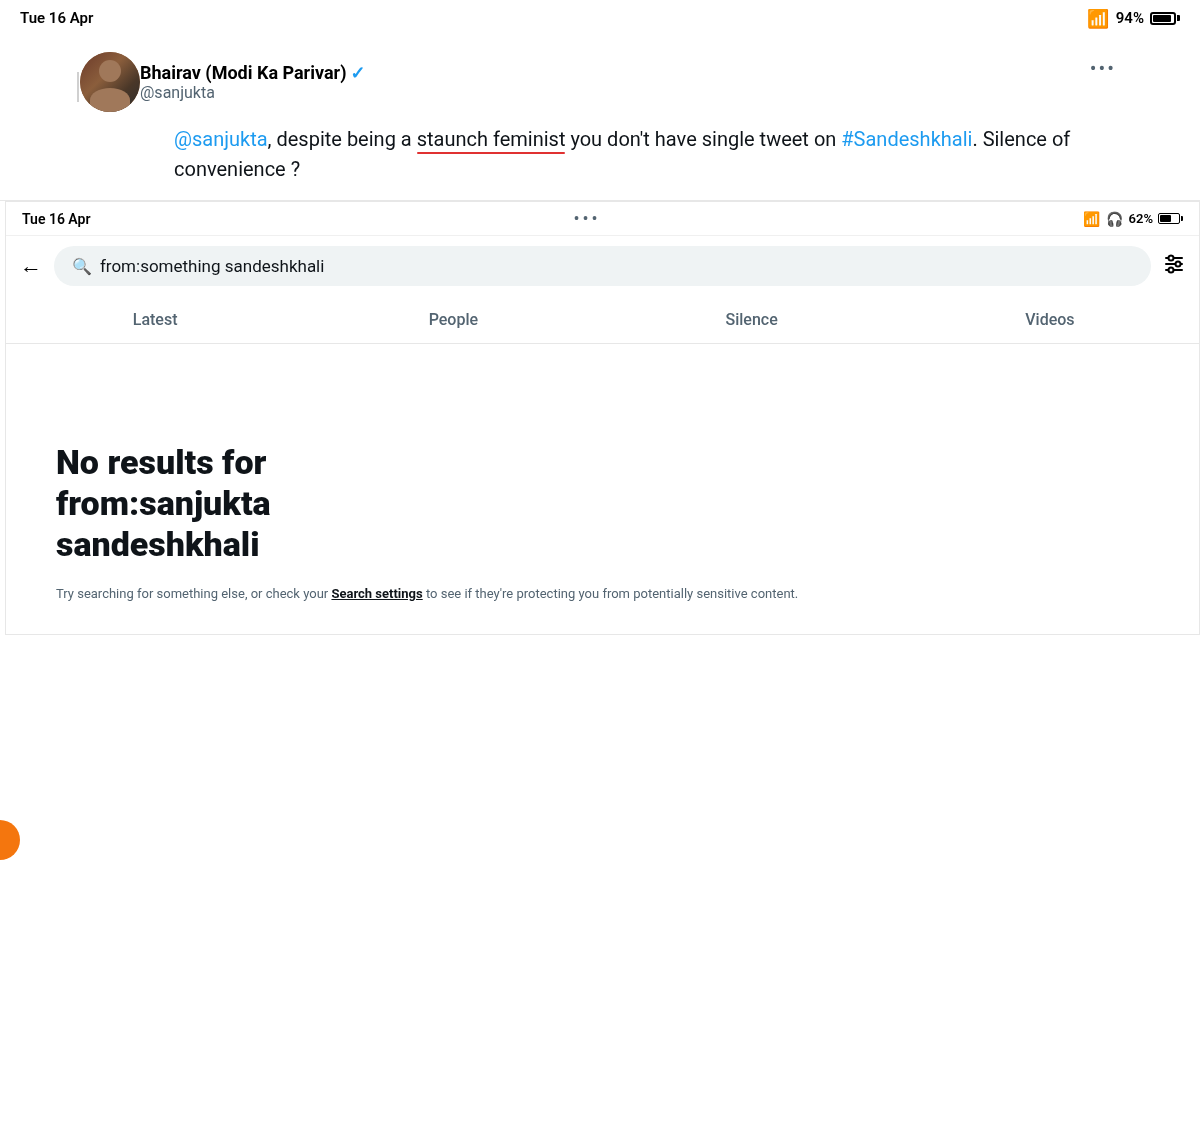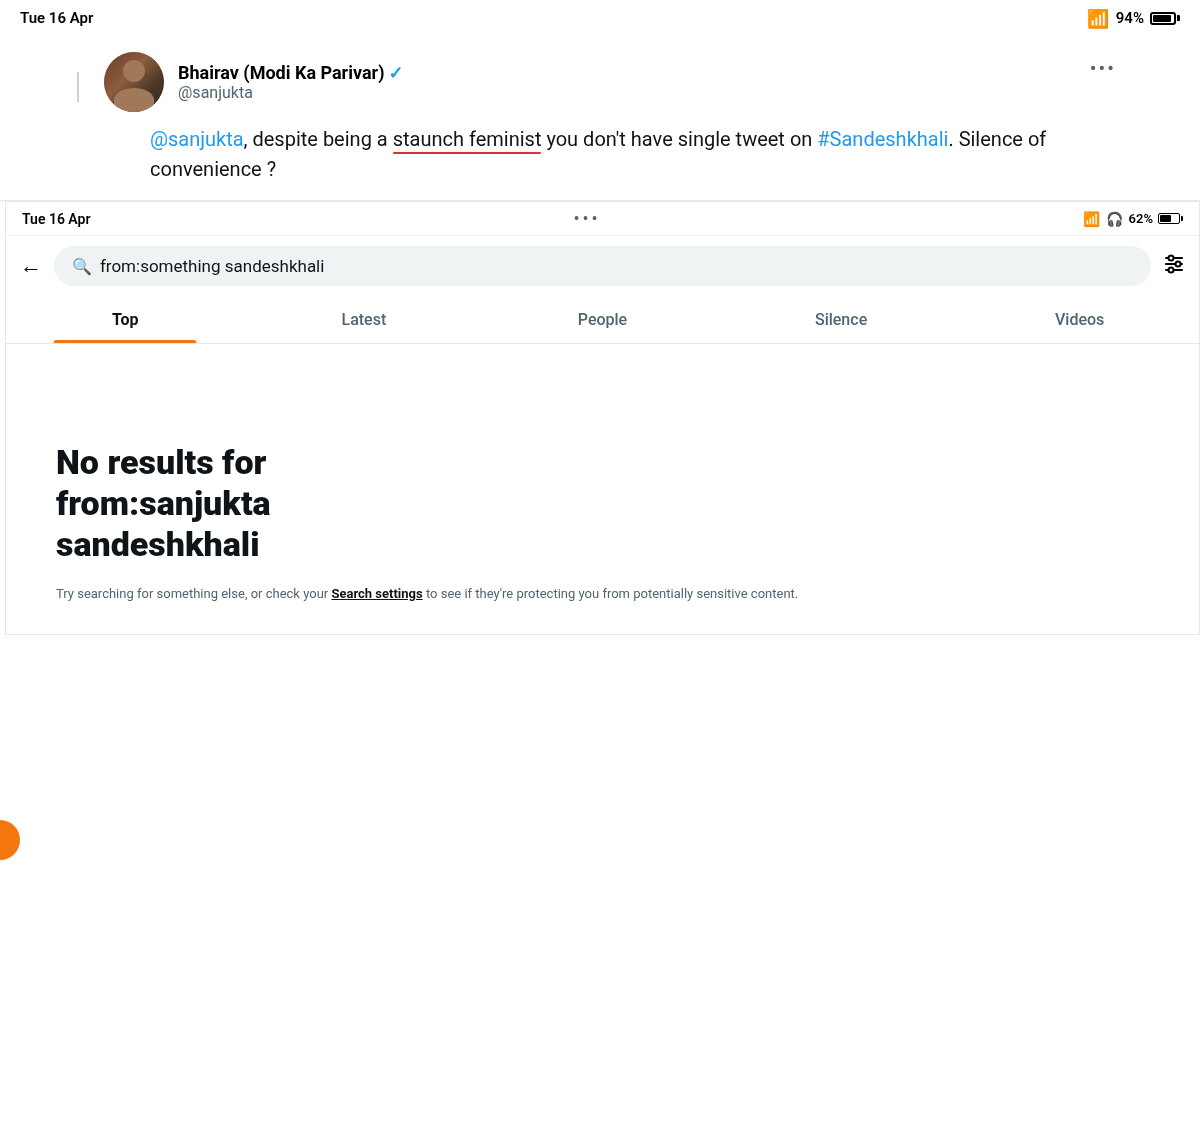--- a/index.html
+++ b/index.html
@@ -43,22 +43,20 @@
     }
     .tweet-header {
       display: flex;
       align-items: flex-start;
       justify-content: space-between;
       margin-bottom: 12px;
     }
     .tweet-header-left {
       display: flex;
       align-items: center;
-      gap: 14px;
-      margin-left: 24px;
     }
     .avatar {
       width: 60px;
       height: 60px;
       border-radius: 50%;
       background: #8B5E3C;
       overflow: hidden;
       flex-shrink: 0;
       position: relative;
     }
@@ -116,21 +114,21 @@
       font-size: 20px;
       color: #536471;
       cursor: pointer;
       letter-spacing: 2px;
       padding: 4px;
     }
     .tweet-text {
       font-size: 20px;
       line-height: 1.5;
       color: #0f1419;
-      margin-left: 70px;
+      margin-left: 94px;
     }
     .tweet-mention {
       color: #1d9bf0;
     }
     .tweet-hashtag {
       color: #1d9bf0;
     }
     .underlined-text {
       position: relative;
       display: inline;
@@ -423,23 +421,20 @@
         <line x1="3" y1="11" x2="19" y2="11" stroke="#000" stroke-width="2" stroke-linecap="round"></line>
         <line x1="3" y1="17" x2="19" y2="17" stroke="#000" stroke-width="2" stroke-linecap="round"></line>
         <circle cx="8" cy="5" r="2.5" fill="#fff" stroke="#000" stroke-width="2"></circle>
         <circle cx="15" cy="11" r="2.5" fill="#fff" stroke="#000" stroke-width="2"></circle>
         <circle cx="8" cy="17" r="2.5" fill="#fff" stroke="#000" stroke-width="2"></circle>
       </svg>
     </span>
   </div>
 
   <div class="tabs-bar">
-    <div class="tab-item active">
-      <span>Top</span>
-    </div>
     <div class="tab-item">
       <span>Latest</span>
     </div>
     <div class="tab-item">
       <span>People</span>
     </div>
     <div class="tab-item">
       <span>Silence</span>
     </div>
     <div class="tab-item">

